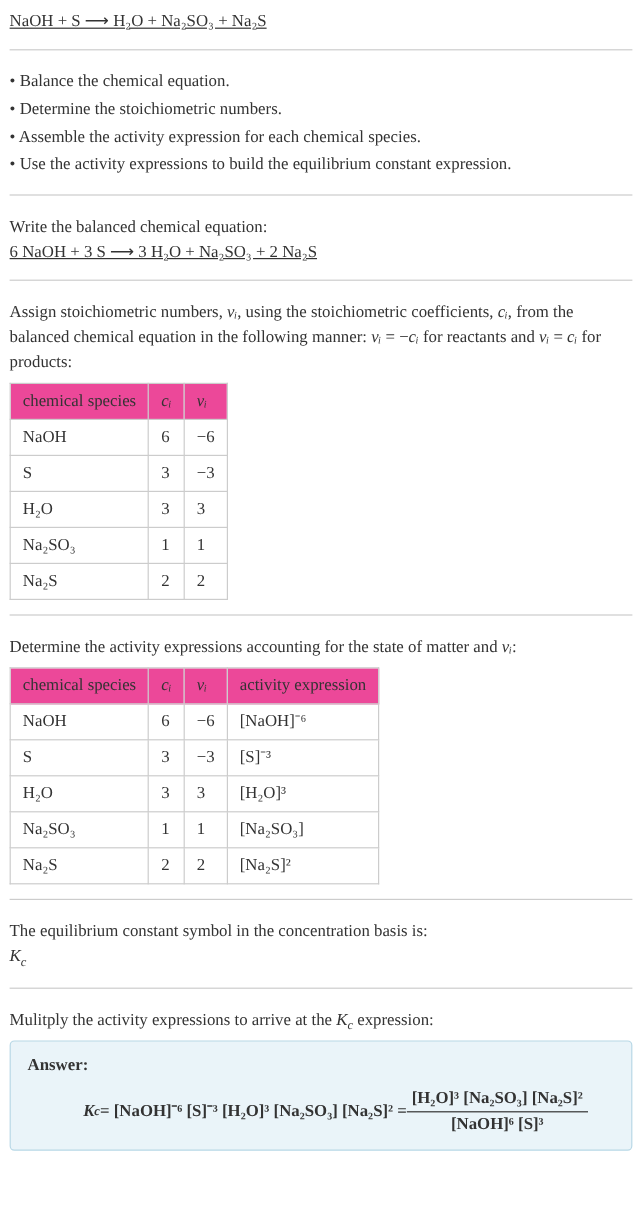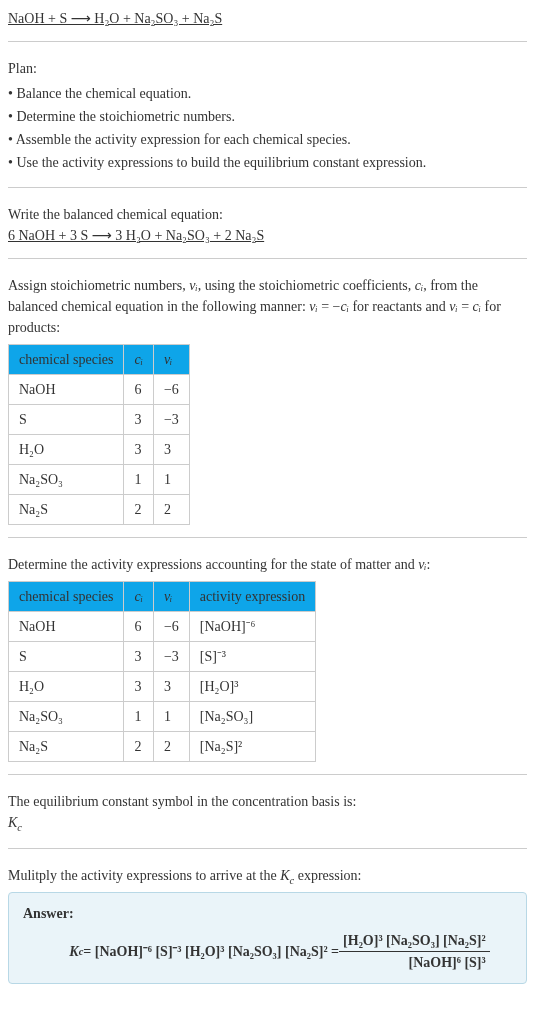--- a/index.html
+++ b/index.html
@@ -45,21 +45,21 @@
       border-collapse: collapse;
       margin-top: 6px;
     }
     th, td {
       border: 1px solid #ccc;
       padding: 4px 10px;
       text-align: left;
       font-weight: normal;
     }
     th {
-      background: #0ea5e9;
+      background: #ec4899;
     }
     .answer-box {
       background: #eaf4f9;
       border: 1px solid #b8d8e6;
       border-radius: 4px;
       padding: 10px 14px;
       margin-top: 4px;
       font-weight: bold;
     }
     .fraction {
@@ -68,41 +68,39 @@
       text-align: center;
     }
     .fraction .num {
       display: block;
       border-bottom: 1px solid #333;
       padding: 0 4px;
     }
     .fraction .den {
       display: block;
       padding: 0 4px;
-      text-align: right;
     }
     .kc-line {
       display: flex;
       align-items: center;
       justify-content: center;
       margin-top: 6px;
     }
     .indent {
       margin-left: 24px;
     }
   </style>
 </head>
 <body>
 
 <div class="section">
   <div class="equation">NaOH + S ⟶ H₂O + Na₂SO₃ + Na₂S</div>
 </div>
 
 <div class="section">
-  <div>Plan:</div>
   <div class="plan-list">
     <div class="plan-item">• Balance the chemical equation.</div>
     <div class="plan-item">• Determine the stoichiometric numbers.</div>
     <div class="plan-item">• Assemble the activity expression for each chemical species.</div>
     <div class="plan-item">• Use the activity expressions to build the equilibrium constant expression.</div>
   </div>
 </div>
 
 <div class="section">
   <div>Write the balanced chemical equation:</div>

